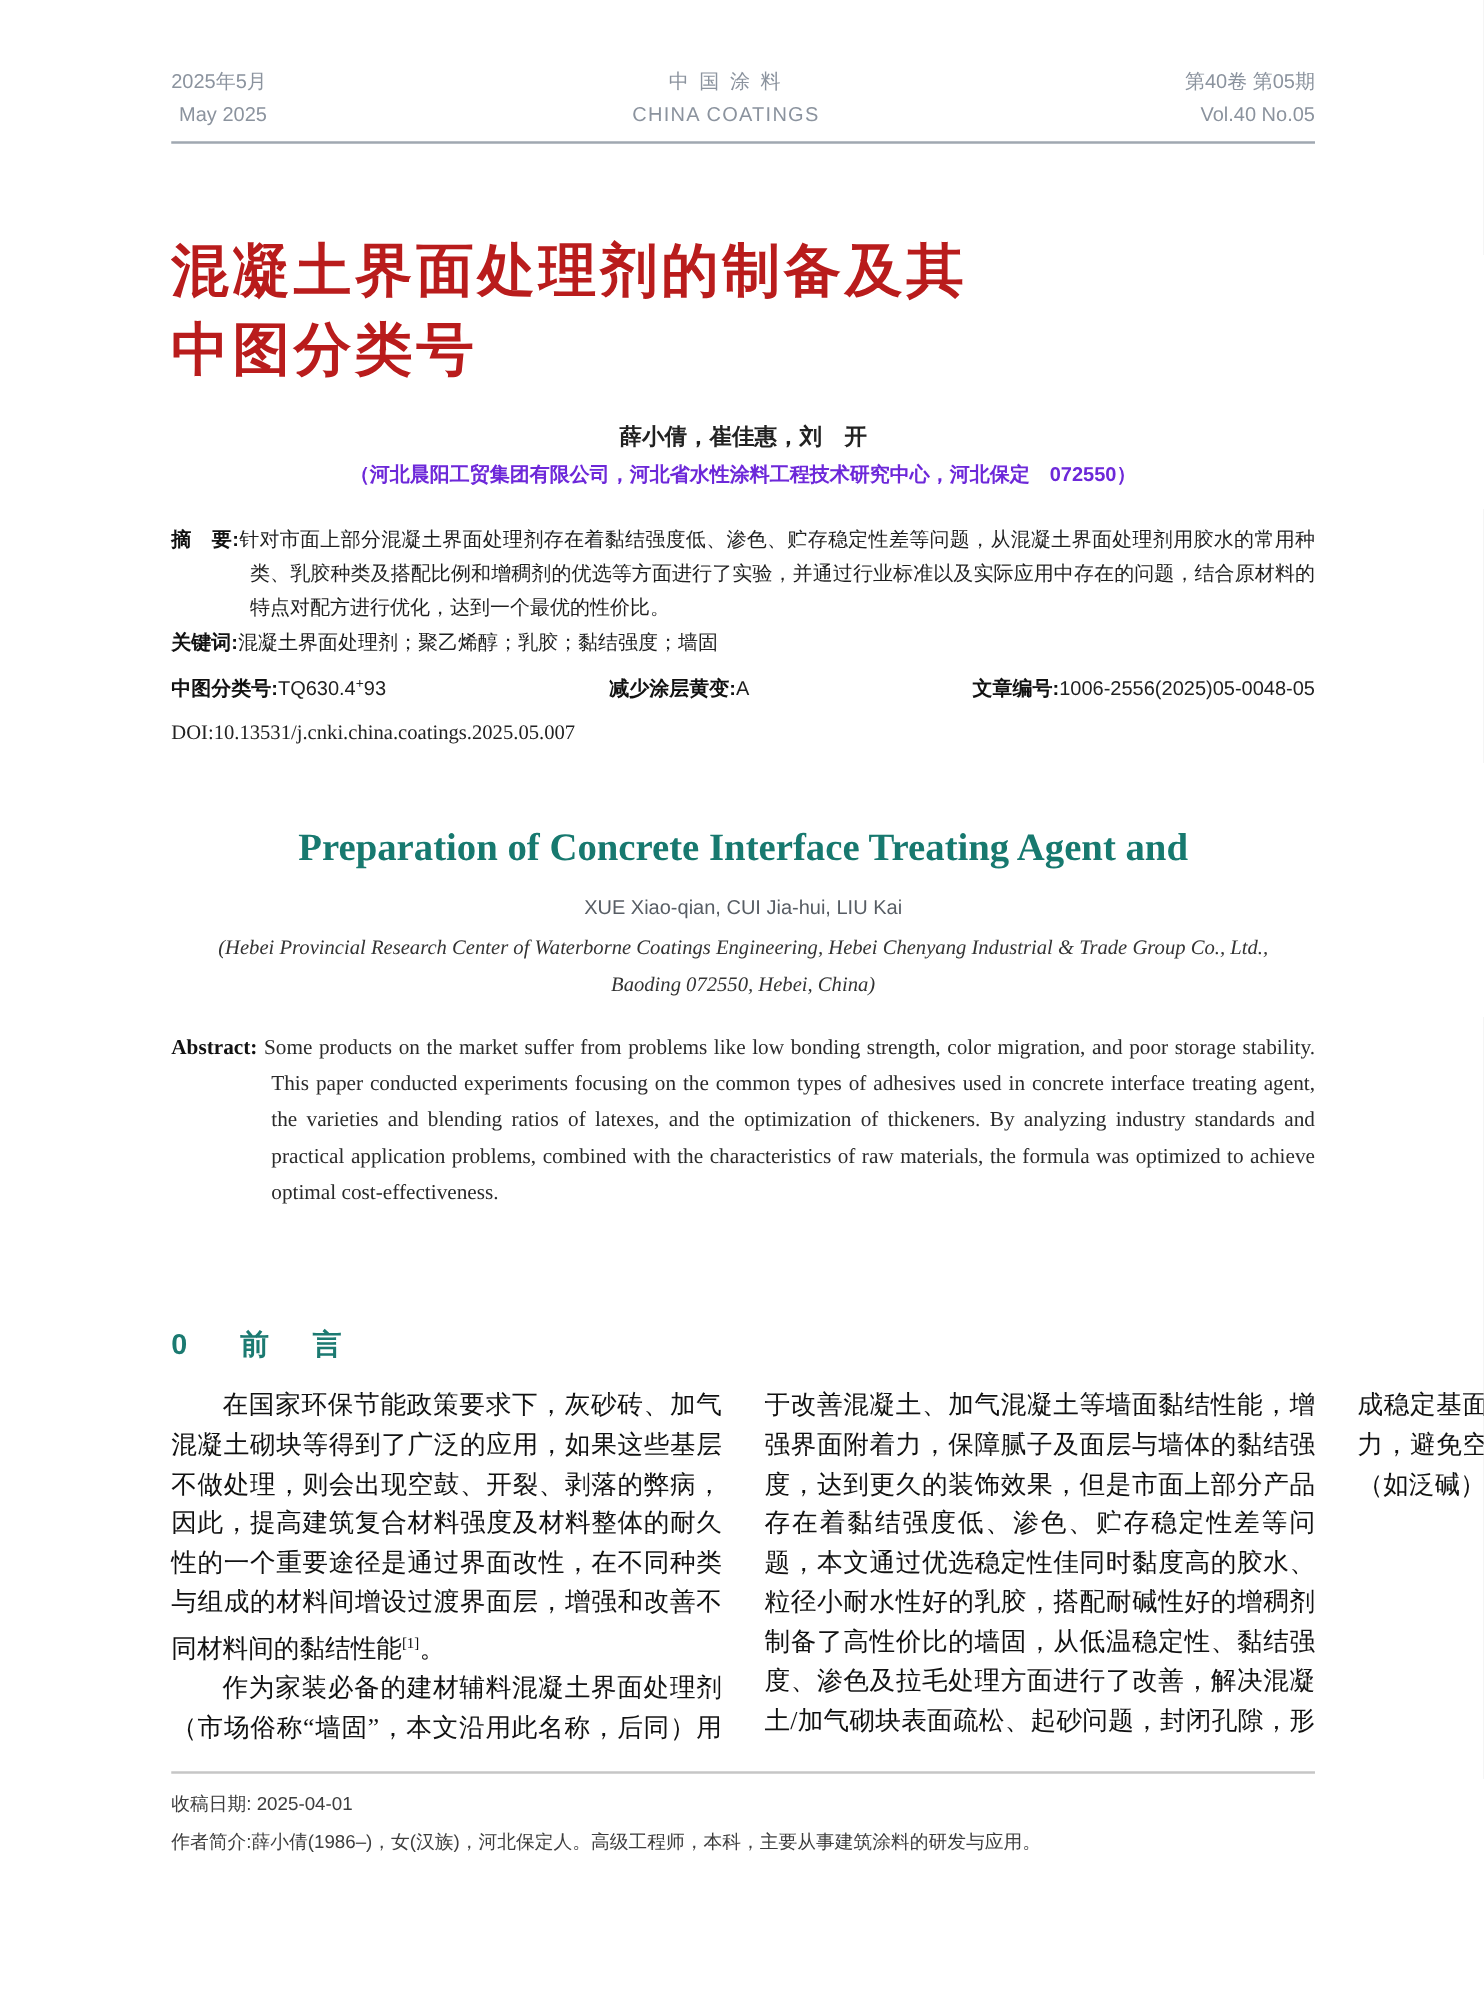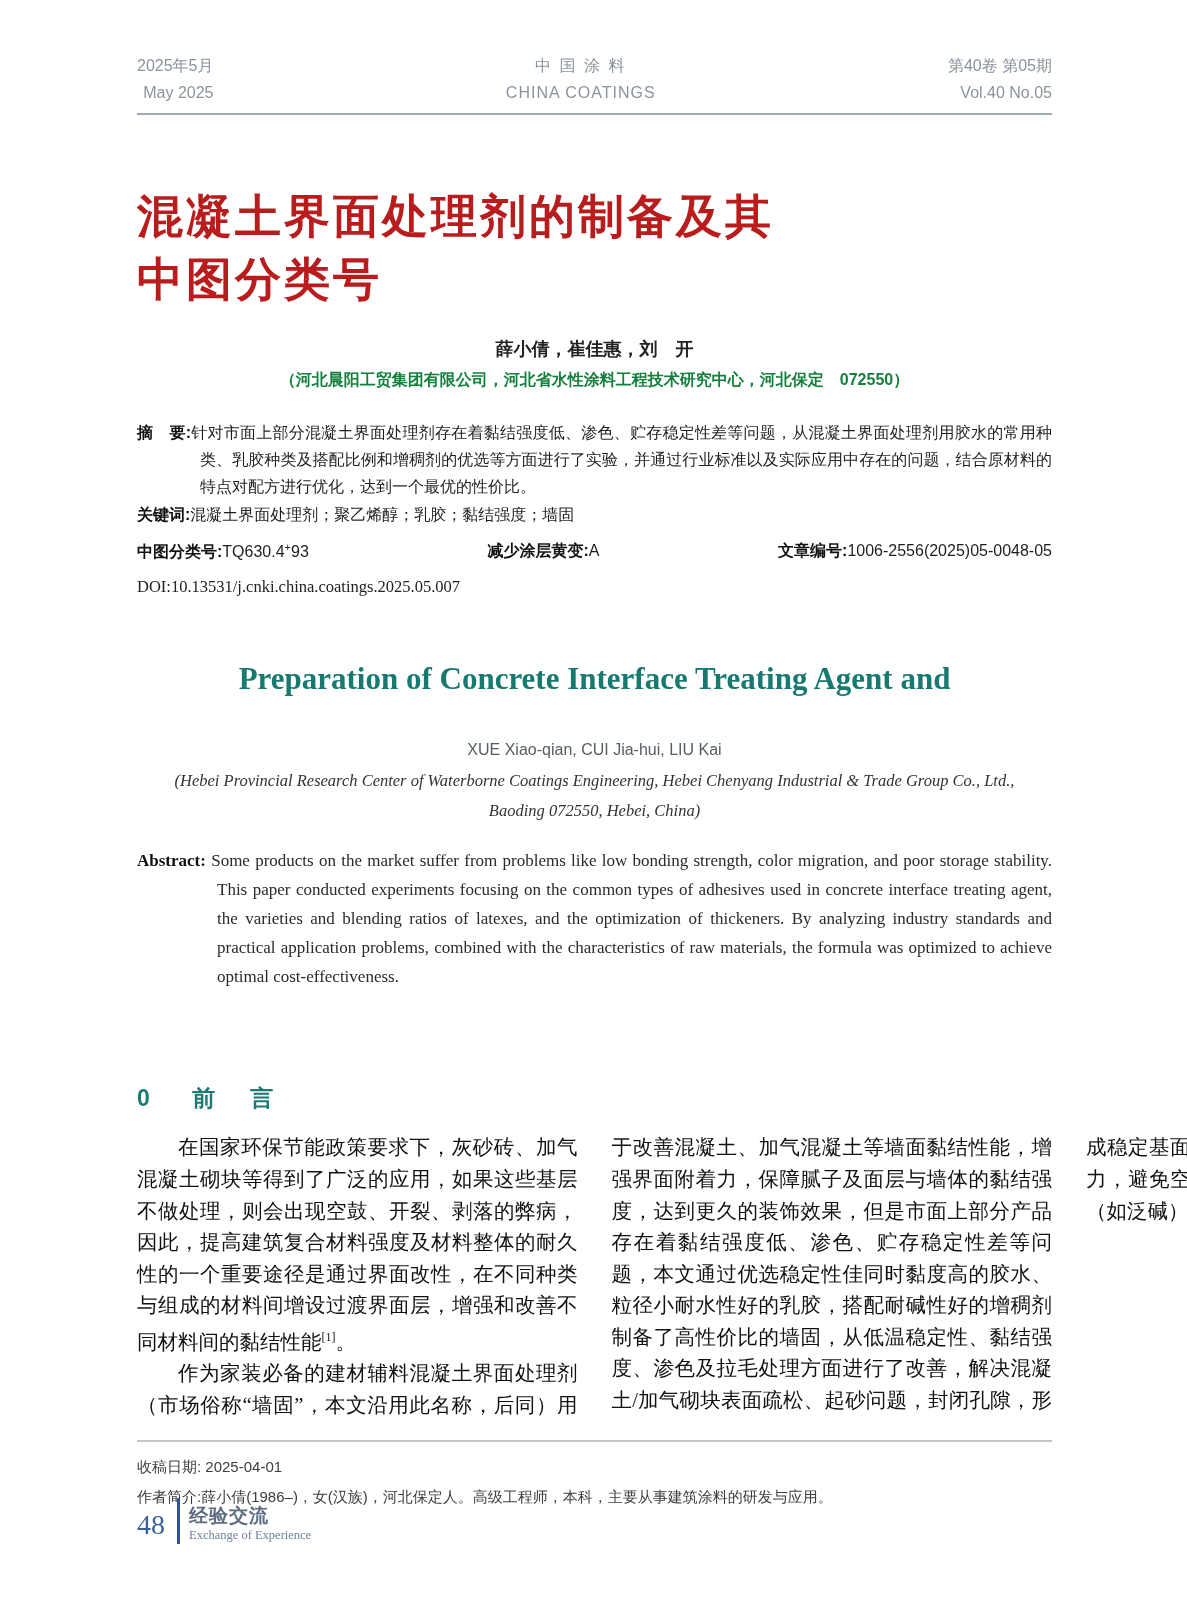--- a/index.html
+++ b/index.html
@@ -24,21 +24,21 @@
   .jh-center .en{letter-spacing:1px;}
   .jh-right{text-align:right;}
   .jheader-rule{border-bottom:2px solid #a0a8b1;margin-top:7px;}
 
   
   .title-cn{
     margin-top:70px;text-align:left;color:#b91c1c;
     font-size:46px;font-weight:bold;line-height:63px;letter-spacing:3px;
   }
   .authors-cn{margin-top:26px;text-align:center;font-size:18px;font-weight:bold;color:#222;}
-  .affil-cn{margin-top:9px;text-align:center;font-size:16px;font-weight:bold;color:#15803d;}
+  .affil-cn{margin-top:9px;text-align:center;font-size:16px;font-weight:bold;color:#6d28d9;}
 
   
   .abs-zone{margin-top:28px;font-size:16px;line-height:27px;color:#1f1f1f;}
   .hang{text-align:justify;margin:0;}
   .hang-cn{padding-left:63px;text-indent:-63px;}
   .hang-kw{padding-left:60px;text-indent:-60px;margin-top:1px;}
   .lbl{font-weight:bold;color:#111;}
 
   .clc-row{
     display:flex;justify-content:space-between;
@@ -49,21 +49,21 @@
     margin-top:14px;font-family:"Liberation Serif","DejaVu Serif",serif;
     font-size:16.5px;color:#222;
   }
 
   
   .title-en{
     margin-top:56px;text-align:center;color:#17796f;
     font-family:"Liberation Serif","DejaVu Serif",serif;
     font-size:31px;font-weight:bold;line-height:52px;
   }
-  .authors-en{margin-top:36px;text-align:center;font-size:16px;color:#575d64;}
+  .authors-en{margin-top:14px;text-align:center;font-size:16px;color:#575d64;}
   .affil-en{
     margin-top:7px;text-align:center;
     font-family:"Liberation Serif","DejaVu Serif",serif;
     font-style:italic;font-size:16.5px;line-height:30px;color:#333;
   }
   .abs-zone-en{
     margin-top:20px;
     font-family:"Liberation Serif","DejaVu Serif",serif;
     font-size:17px;line-height:29px;color:#2a2a2a;
   }
@@ -168,21 +168,13 @@
       <p class="bp">作为家装必备的建材辅料混凝土界面处理剂（市场俗称“墙固”，本文沿用此名称，后同）用于改善混凝土、加气混凝土等墙面黏结性能，增强界面附着力，保障腻子及面层与墙体的黏结强度，达到更久的装饰效果，但是市面上部分产品存在着黏结强度低、渗色、贮存稳定性差等问题，本文通过优选稳定性佳同时黏度高的胶水、粒径小耐水性好的乳胶，搭配耐碱性好的增稠剂制备了高性价比的墙固，从低温稳定性、黏结强度、渗色及拉毛处理方面进行了改善，解决混凝土/加气砌块表面疏松、起砂问题，封闭孔隙，形成稳定基面，提升腻子、瓷砖胶等后续材料附着力，避免空鼓脱落，通过阻断基层碱性物质析出（如泛碱），减少涂层黄变、剥落等弊病。</p>
     </div>
 
     <div class="foot-rule"></div>
     <div class="footnotes">
       <p><span>收稿日期:</span> <span>2025-04-01</span></p>
       <p><span>作者简介:</span><span>薛小倩(1986–)，女(汉族)，河北保定人。高级工程师，本科，主要从事建筑涂料的研发与应用。</span></p>
     </div>
   </div>
 
-  <div class="page-footer">
-    <span class="pf-num">48</span>
-    <span class="pf-bar"></span>
-    <span class="pf-labels">
-      <span class="pf-cn">经验交流</span>
-      <span class="pf-en">Exchange of Experience</span>
-    </span>
-  </div>
 </div>
 
 </body></html>

